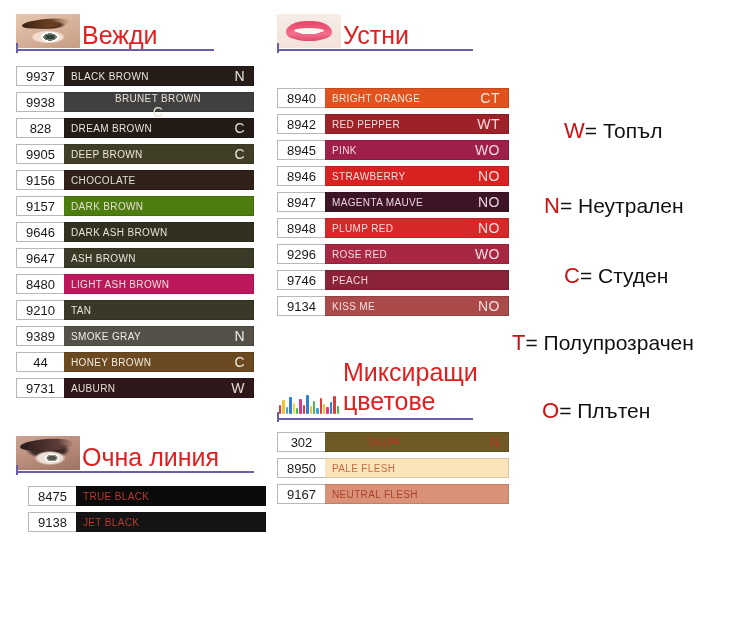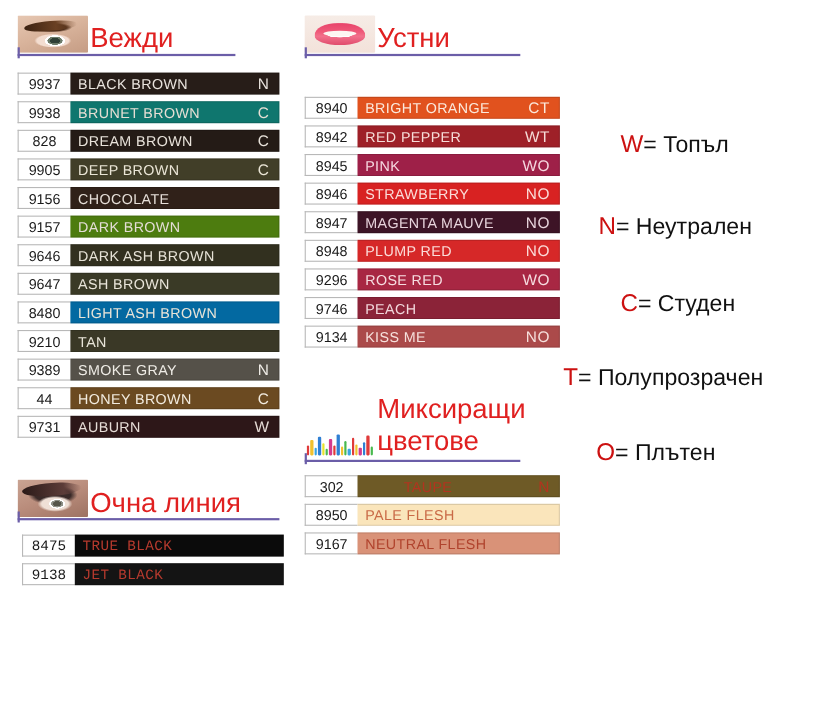--- a/index.html
+++ b/index.html
@@ -155,21 +155,21 @@
     flex: 1 1 auto;
     display: flex;
     align-items: center;
     justify-content: space-between;
     padding: 0 8px 0 7px;
     box-sizing: border-box;
     border: 1px solid rgba(0,0,0,0.12);
     border-left: none;
   }
   .swatch-name {
-    font-size: 13px;
+    font-size: 10px;
     letter-spacing: 0.35px;
     white-space: nowrap;
     font-weight: 400;
   }
   .swatch-tag {
     font-size: 14px;
     font-weight: 400;
     letter-spacing: 0.5px;
     white-space: nowrap;
   }
@@ -201,21 +201,21 @@
 <div class="swatch-list" style="left:16px; top:66px; width:238px;" id="list-eyebrows">
     <div class="swatch-row">
       <div class="swatch-code">9937</div>
       <div class="swatch-color" style="background: rgb(39, 29, 24);">
         <span class="swatch-name" style="color: rgb(232, 226, 220);">BLACK BROWN</span>
         <span class="swatch-tag" style="color: rgb(232, 226, 220);">N</span>
       </div>
     </div>
     <div class="swatch-row">
       <div class="swatch-code">9938</div>
-      <div class="swatch-color" style="background: #0f766e;">
+      <div class="swatch-color" style="background: #404040; flex-direction: column;">
         <span class="swatch-name" style="color: rgb(230, 222, 212);">BRUNET BROWN</span>
         <span class="swatch-tag" style="color: rgb(230, 222, 212);">C</span>
       </div>
     </div>
     <div class="swatch-row">
       <div class="swatch-code">828</div>
       <div class="swatch-color" style="background: rgb(36, 27, 22);">
         <span class="swatch-name" style="color: rgb(232, 226, 218);">DREAM BROWN</span>
         <span class="swatch-tag" style="color: rgb(232, 226, 218);">C</span>
       </div>
@@ -250,21 +250,21 @@
     </div>
     <div class="swatch-row">
       <div class="swatch-code">9647</div>
       <div class="swatch-color" style="background: rgb(58, 58, 38);">
         <span class="swatch-name" style="color: rgb(232, 228, 216);">ASH BROWN</span>
         <span class="swatch-tag" style="color: rgb(232, 228, 216);"></span>
       </div>
     </div>
     <div class="swatch-row">
       <div class="swatch-code">8480</div>
-      <div class="swatch-color" style="background: #0369a1;">
+      <div class="swatch-color" style="background: #be185d;">
         <span class="swatch-name" style="color: rgb(232, 228, 216);">LIGHT ASH BROWN</span>
         <span class="swatch-tag" style="color: rgb(232, 228, 216);"></span>
       </div>
     </div>
     <div class="swatch-row">
       <div class="swatch-code">9210</div>
       <div class="swatch-color" style="background: rgb(58, 56, 38);">
         <span class="swatch-name" style="color: rgb(232, 228, 216);">TAN</span>
         <span class="swatch-tag" style="color: rgb(232, 228, 216);"></span>
       </div>
@@ -291,21 +291,21 @@
       </div>
     </div>
   </div>
 
 <div class="section-head" style="left:16px; top:436px;">
   <div class="head-thumb thumb-liner"></div>
   <div class="head-title">Очна линия</div>
 </div>
 <div class="head-rule" style="left:16px; top:471px; width:238px;"></div>
 
-<div class="swatch-list" style="left:20px; top:486px; width:238px;font-family:Liberation Mono, monospace;" id="list-eyeliner">
+<div class="swatch-list" style="left:28px; top:486px; width:238px;" id="list-eyeliner">
     <div class="swatch-row">
       <div class="swatch-code">8475</div>
       <div class="swatch-color" style="background: rgb(11, 11, 11);">
         <span class="swatch-name" style="color: rgb(183, 58, 46);">TRUE BLACK</span>
         <span class="swatch-tag" style="color: rgb(183, 58, 46);"></span>
       </div>
     </div>
     <div class="swatch-row">
       <div class="swatch-code">9138</div>
       <div class="swatch-color" style="background: rgb(20, 20, 20);">

